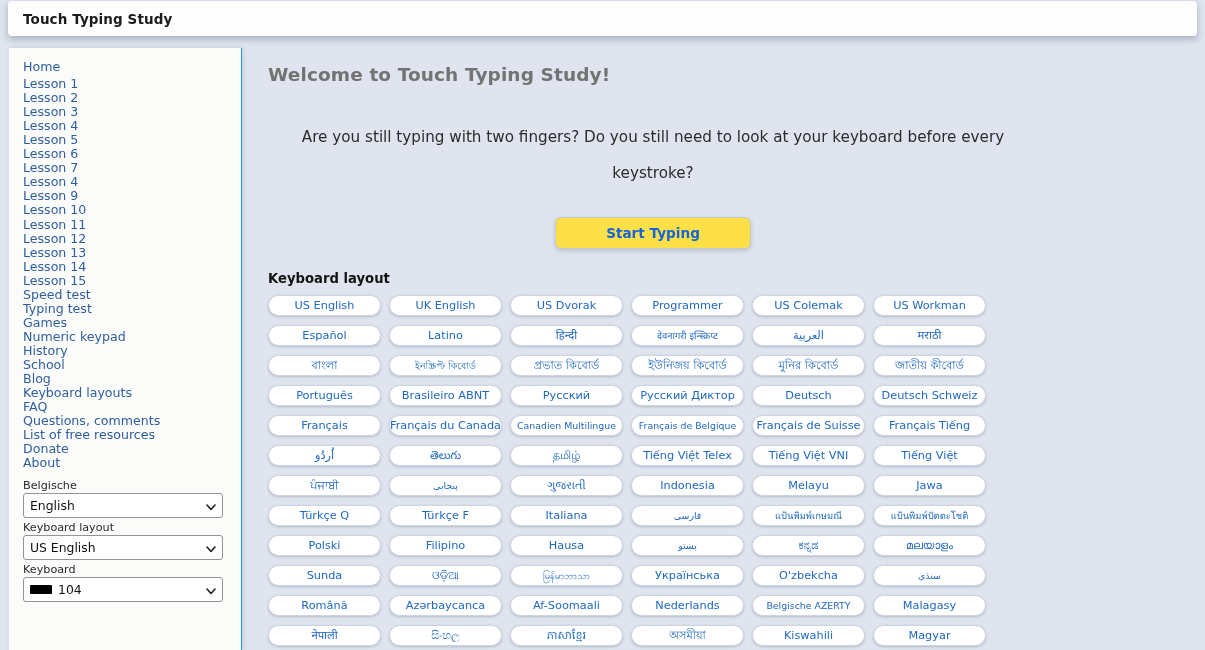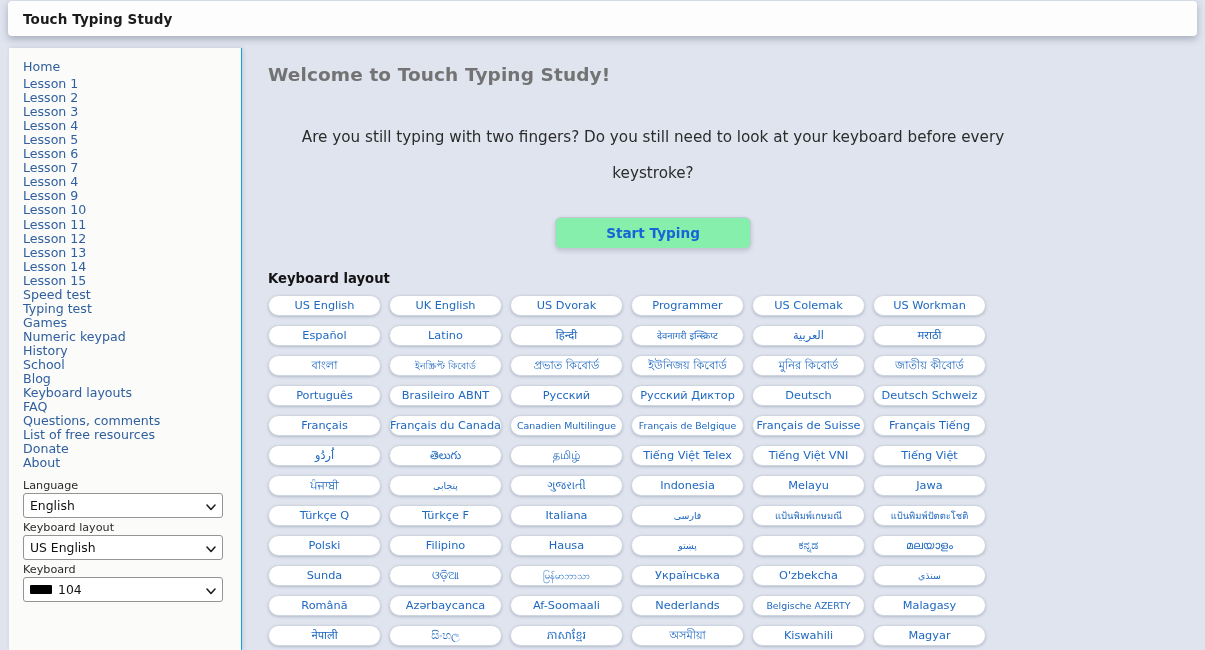--- a/index.html
+++ b/index.html
@@ -126,21 +126,21 @@
     color: #2b2b2b;
     line-height: 36px;
   }
   .start-wrap {
     width: 722px;
     margin: 26px 0 0 24px;
     display: flex; justify-content: center;
   }
   .start-btn {
     width: 196px; height: 32px;
-    background: #86efac;
+    background: #fde047;
     border: 1px solid #c3c9d4;
     border-radius: 6px;
     box-shadow: 0 2px 4px rgba(70,80,100,0.22);
     color: #1565d8;
     font-size: 13.6px;
     font-weight: bold;
     font-family: "DejaVu Sans", "Liberation Sans", sans-serif;
     cursor: pointer;
     display: flex; align-items: center; justify-content: center;
   }
@@ -210,21 +210,21 @@
         <a class="nav-link">School</a>
         <a class="nav-link">Blog</a>
         <a class="nav-link">Keyboard layouts</a>
         <a class="nav-link">FAQ</a>
         <a class="nav-link">Questions, comments</a>
         <a class="nav-link">List of free resources</a>
         <a class="nav-link">Donate</a>
         <a class="nav-link">About</a>
       </div>
 
-    <div class="field-label first">Language</div>
+    <div class="field-label first">Belgische</div>
     <div class="sel-wrap">
       <div class="sel">
         <span>English</span>
       </div>
       <span class="caret">
         <svg viewBox="0 0 10 10" width="10" height="10">
             <path d="M1 3 L5 7.5 L9 3" stroke="#222" stroke-width="1.6" fill="none" stroke-linecap="round" stroke-linejoin="round"></path>
           </svg>
       </span>
     </div>

